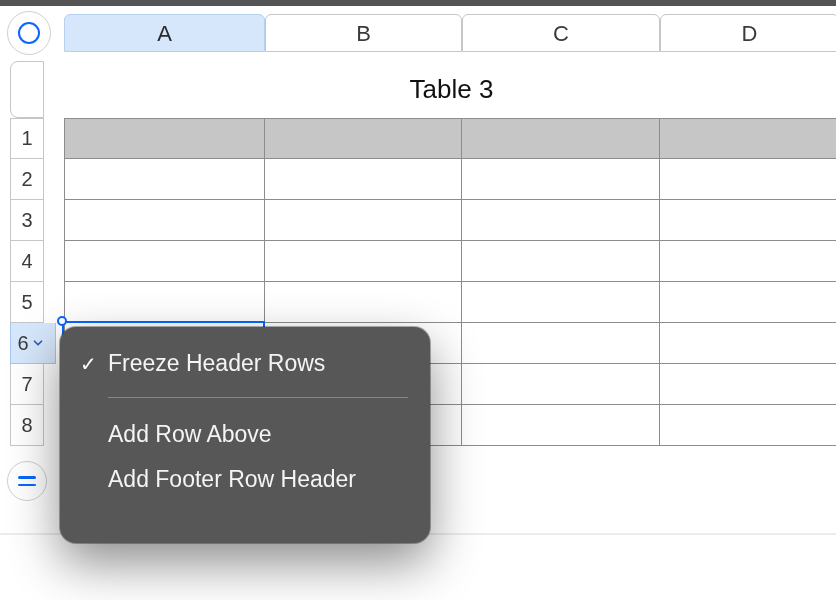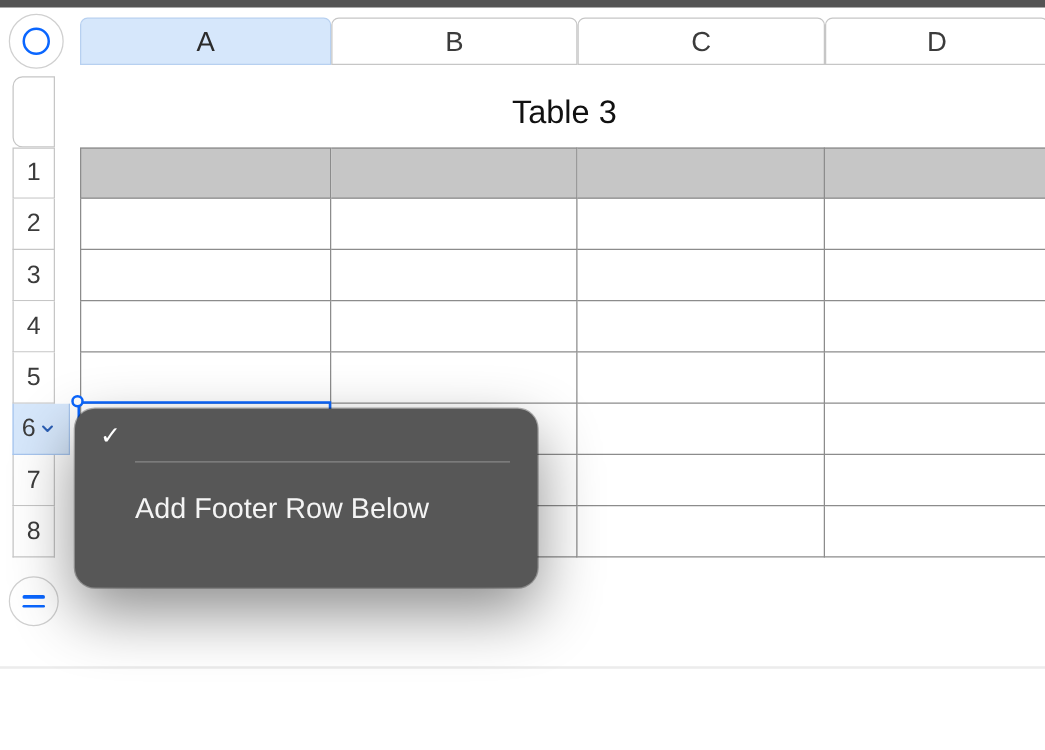--- a/index.html
+++ b/index.html
@@ -210,16 +210,17 @@
     <span class="equals-lines">
         <div></div>
         <div></div>
       </span>
   </span>
 </div>
 
 <div class="bottom-divider"></div>
 
 <div class="menu" id="ctxMenu">
-    <div class="menu-item"><span class="menu-check">✓</span></div>
+    <div class="menu-item"><span class="menu-check">✓</span><span>Freeze Header Rows</span></div>
     <div class="menu-sep"></div>
-    <div class="menu-item"><span>Add Footer Row Below</span></div>
+    <div class="menu-item"><span>Add Row Above</span></div>
+    <div class="menu-item"><span>Add Footer Row Header</span></div>
   </div>
 
 </body></html>

